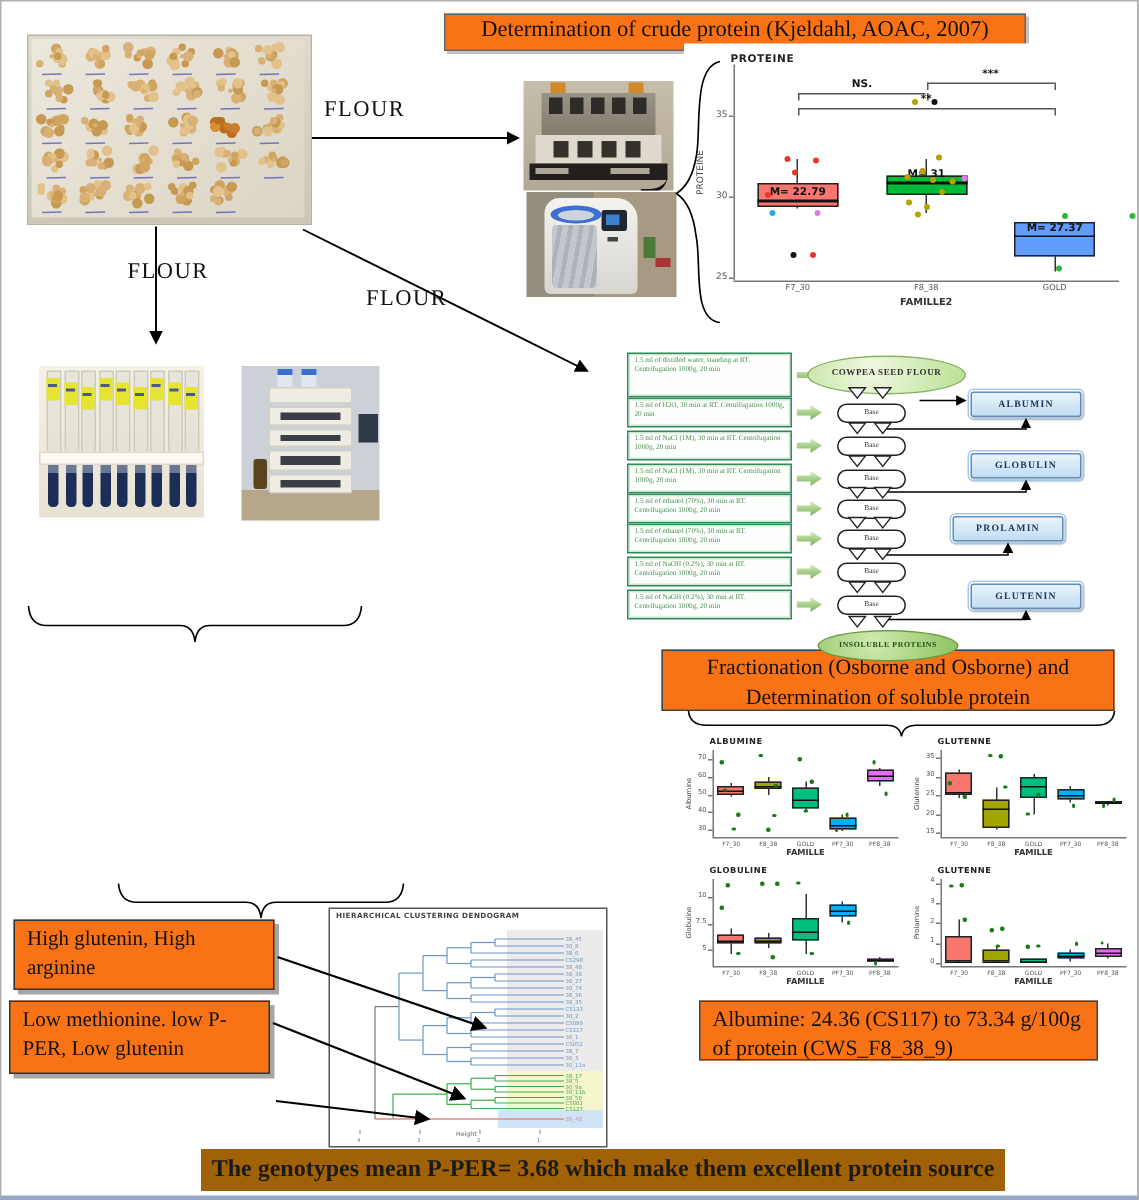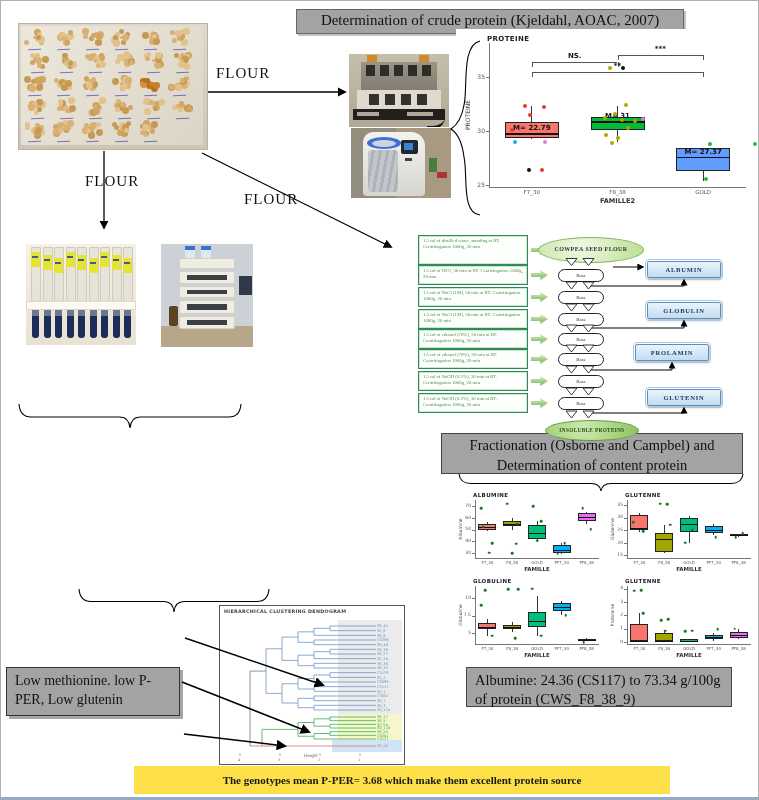--- a/index.html
+++ b/index.html
@@ -1,20 +1,20 @@
 <!DOCTYPE html>
 <html><head>
 <meta charset="utf-8">
 <style>
   html,body{margin:0;padding:0;background:#888;}
   #page{position:relative;width:759px;height:800px;background:#fff;margin:0 auto;
         border:1px solid #b0b0b0;border-bottom:3px solid #93a9c6;box-sizing:border-box;
         font-family:"Liberation Serif",serif;overflow:hidden;}
   .abs{position:absolute;}
-  .tbox{position:absolute;border:1px solid #444;background:#a3a3a3;box-sizing:border-box;
+  .tbox{position:absolute;border:1px solid #444;background:#f97316;box-sizing:border-box;
         font-family:"Liberation Serif",serif;color:#111;}
   .sh{box-shadow:2px 2px 0 #c3c3c3;}
   .sh2{box-shadow:3px 3px 0 #a5a5a5;}
   .flour{position:absolute;font:15px "Liberation Serif",serif;color:#111;letter-spacing:1px;}
   .chart{position:absolute;background:#fff;}
   #ov{position:absolute;left:0;top:0;pointer-events:none;z-index:30;}
   .photo{position:absolute;overflow:hidden;}
 </style>
 </head>
 <body>
@@ -165,24 +165,25 @@
       <div style="position: absolute; left: 26px; top: 76px; width: 40px; height: 5px; background: rgb(58, 63, 70);"></div>
       <div style="position: absolute; left: 8px; top: 62px; width: 9px; height: 20px; background: rgb(90, 68, 32); border-radius: 2px;"></div>
       <div style="position: absolute; left: 78px; top: 32px; width: 13px; height: 19px; background: rgb(47, 57, 71);"></div>
     </div>
 
   <div class="flour" style="left:215px;top:64px;">FLOUR</div>
   <div class="flour" style="left:84px;top:172px;">FLOUR</div>
   <div class="flour" style="left:243px;top:190px;">FLOUR</div>
 
   <div class="tbox sh" style="left:295px;top:8px;width:388px;height:25px;font-size:15px;text-align:center;padding-top:2px;border-color:#666;">Determination of crude protein (Kjeldahl, AOAC, 2007)</div>
+  <div class="tbox sh2" style="left:8px;top:612px;width:174px;height:47px;font-size:14px;line-height:1.35;padding:4px 8px;border:1.4px solid #333;">High glutenin, High arginine</div>
   <div class="tbox sh2" style="left:5px;top:666px;width:174px;height:49px;font-size:14px;line-height:1.35;padding:4px 8px;border:1.4px solid #333;">Low methionine. low P-PER, Low glutenin</div>
-  <div class="tbox" style="left:440px;top:432px;width:302px;height:41px;font-size:14.5px;line-height:1.35;text-align:center;padding:2px 14px;">Fractionation (Osborne and Campbel) and Determination of content protein</div>
+  <div class="tbox" style="left:440px;top:432px;width:302px;height:41px;font-size:14.5px;line-height:1.35;text-align:center;padding:2px 14px;">Fractionation (Osborne and Osborne) and Determination of soluble protein</div>
   <div class="tbox" style="left:465px;top:666px;width:266px;height:40px;font-size:14.5px;line-height:1.3;padding:3px 8px;">Albumine: 24.36 (CS117) to 73.34 g/100g of protein (CWS_F8_38_9)</div>
-  <div class="abs" id="banner" style="left: 133px; top: 765px; width: 536px; height: 28px; display: flex; align-items: center; justify-content: center; font-size: 11px; font-weight: bold; color: rgb(26, 26, 26); background: #fde047;">The genotypes mean P-PER= 3.68 which make them excellent protein source</div>
+  <div class="abs" id="banner" style="left: 133px; top: 765px; width: 536px; height: 28px; display: flex; align-items: center; justify-content: center; font-size: 16px; font-weight: bold; color: rgb(26, 26, 26); background: #a16207;">The genotypes mean P-PER= 3.68 which make them excellent protein source</div>
 
   <div class="chart" id="chartBig" style="left:455px;top:28px;width:300px;height:172px;">
       <div style="position: absolute; left: 31px; top: 6px; font: bold 7px &quot;DejaVu Sans&quot;, sans-serif; color: rgb(34, 34, 34); letter-spacing: 0.4px;">PROTEINE</div>
       <div style="position: absolute; left: 33px; top: 14px; width: 1px; height: 144px; background: rgb(119, 119, 119);"></div>
       <div style="position: absolute; left: 33px; top: 158px; width: 257px; height: 1px; background: rgb(119, 119, 119);"></div>
       <div style="position: absolute; left: 30px; top: 155.851px; width: 3px; height: 1px; background: rgb(119, 119, 119);"></div>
       <div style="position: absolute; left: 17px; top: 151.851px; width: 12px; text-align: right; font: 6px &quot;DejaVu Sans&quot;, sans-serif; color: rgb(85, 85, 85);">25</div>
       <div style="position: absolute; left: 30px; top: 102.119px; width: 3px; height: 1px; background: rgb(119, 119, 119);"></div>
       <div style="position: absolute; left: 17px; top: 98.1194px; width: 12px; text-align: right; font: 6px &quot;DejaVu Sans&quot;, sans-serif; color: rgb(85, 85, 85);">30</div>
       <div style="position: absolute; left: 30px; top: 48.3881px; width: 3px; height: 1px; background: rgb(119, 119, 119);"></div>

